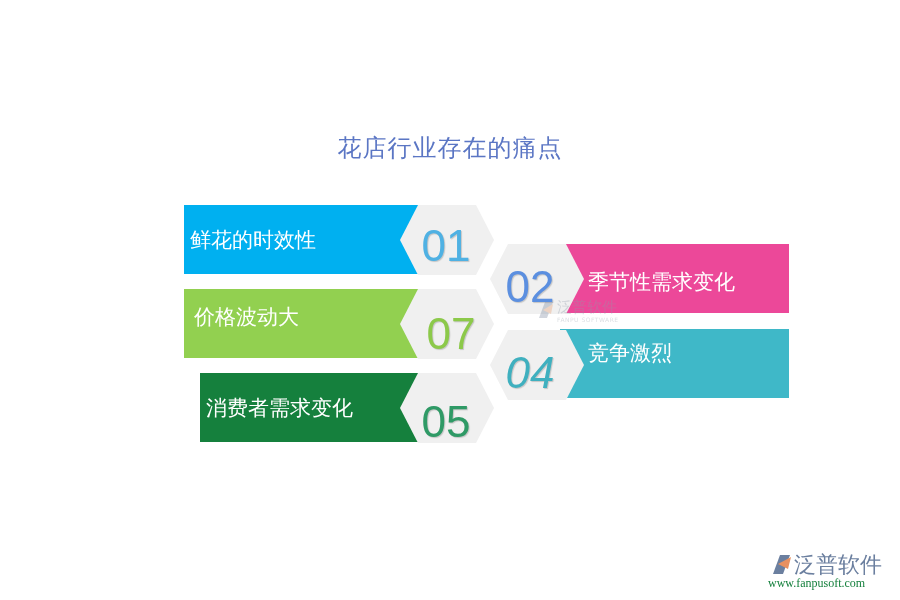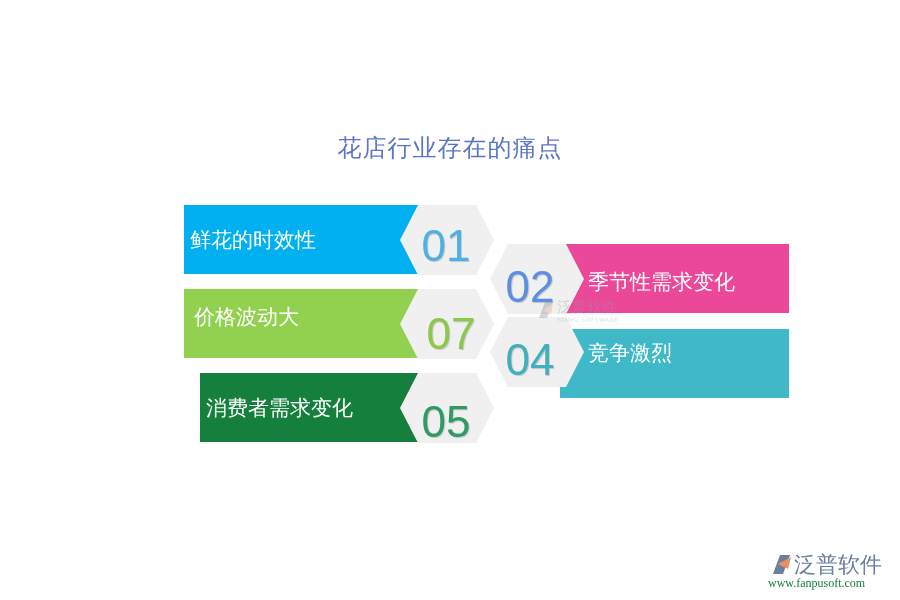--- a/index.html
+++ b/index.html
@@ -61,21 +61,21 @@
     </svg>
   <div class="num" style="top:24px; color:#2f9a66;">05</div>
 </div>
 
 <div class="hex" style="left:490px; top:244px; width:96px; height:70px;">
   <svg width="96" height="70">
       <polygon points="18,0 76,0 94,35 76,70 18,70 0,35" fill="#f0f0f0"></polygon>
     </svg>
   <div class="num" style="top:18px; left:-8px; color:#5b8fe0;">02</div>
 </div>
-<div class="hex" style="left:490px; top:317px; width:96px; height:70px;">
+<div class="hex" style="left:490px; top:330px; width:96px; height:70px;font-style:italic;">
   <svg width="96" height="70">
       <polygon points="18,0 76,0 94,35 76,70 18,70 0,35" fill="#f0f0f0"></polygon>
     </svg>
   <div class="num" style="top:18px; left:-8px; color:#3fb0bf;">04</div>
 </div>
 
 <div class="watermark">
   <svg width="20" height="20" style="position:absolute; left:0; top:-2px;">
     <polygon points="4,18 10,2 18,2 12,18" fill="#7d8aa0"></polygon>
     <polygon points="8,10 18,4 16,14" fill="#e8a070"></polygon>

